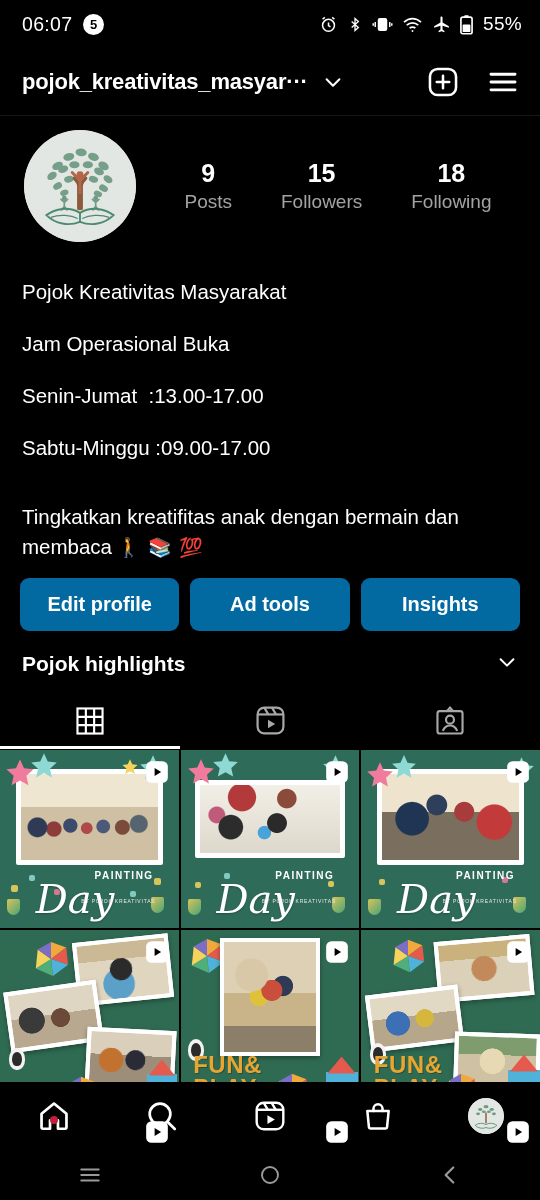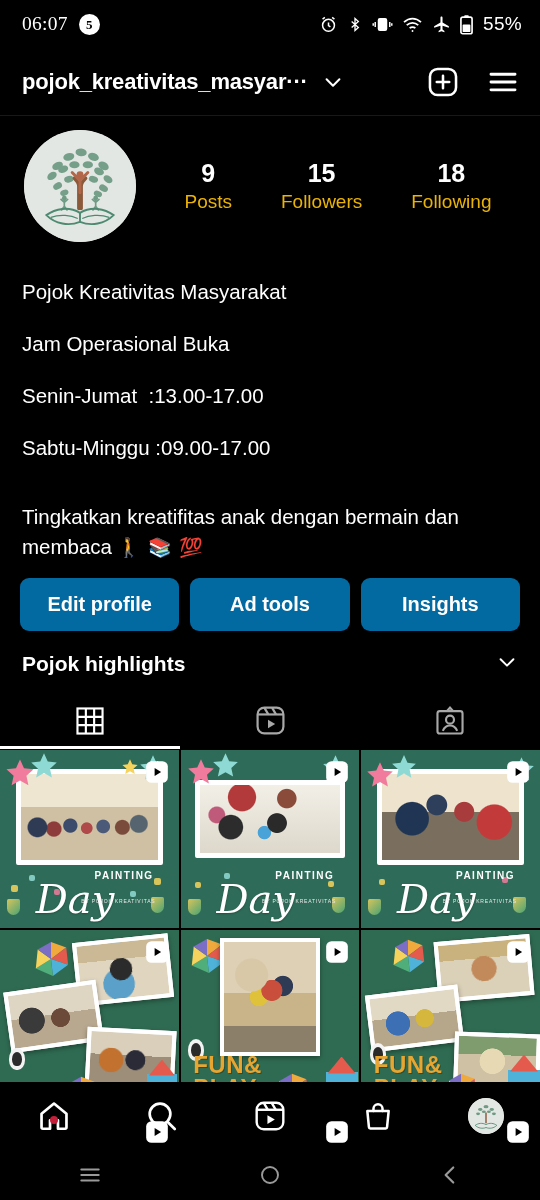--- a/index.html
+++ b/index.html
@@ -8,21 +8,21 @@
     font-family:"Liberation Sans", sans-serif;
     overflow:hidden; color:#fff;
   }
   .phone{ width:540px; height:1200px; position:relative; background:#000; }
 
   
   .statusbar{
     height:48px; display:flex; align-items:center;
     padding:0 18px 0 22px; font-size:19px; letter-spacing:.3px;
   }
-  .sb-left{ display:flex; align-items:center; gap:11px;font-family:Liberation Serif, serif; }
+  .sb-left{ display:flex; align-items:center; gap:11px; }
   .sb-time{ font-size:19.5px; font-weight:400; }
   .sb-badge{
     width:21px; height:21px; border-radius:50%; background:#fff; color:#000;
     font-size:13px; font-weight:700; display:flex; align-items:center;
     justify-content:center; line-height:1;
   }
   .sb-right{ margin-left:auto; display:flex; align-items:center; gap:9px; }
   .sb-right svg{ display:block; }
   .sb-batt{ font-size:19px; margin-left:1px; }
 
@@ -41,21 +41,21 @@
 
   
   .profile-top{ display:flex; align-items:center; padding:14px 24px 0 24px; }
   .avatar{
     width:112px; height:112px; border-radius:50%; background:#e3e7e3;
     position:relative; flex:none; overflow:hidden;
   }
   .stats{ display:flex; flex:1; justify-content:space-around; padding-left:24px; }
   .stat{ text-align:center; }
   .stat-num{ font-size:25px; font-weight:700; line-height:1.15; }
-  .stat-lab{ font-size:19px; font-weight:400; color:#eab308; margin-top:4px; }
+  .stat-lab{ font-size:19px; font-weight:400; color:#a3a3a3; margin-top:4px; }
 
   .bio{ padding:12px 22px 0 22px; font-size:20.5px; line-height:1.42; color:#fff; }
   .bio-line{ white-space:pre;margin-top:23px; }
   .bio-wrap{ white-space:normal;margin-top:40px; }
   .emo{ font-size:19px; letter-spacing:1px; }
 
   
   .actions{ display:flex; gap:11px; padding:16px 20px 0 20px; }
   .abtn{
     flex:1; height:53px; background:#0369a1; border:none; border-radius:9px;

